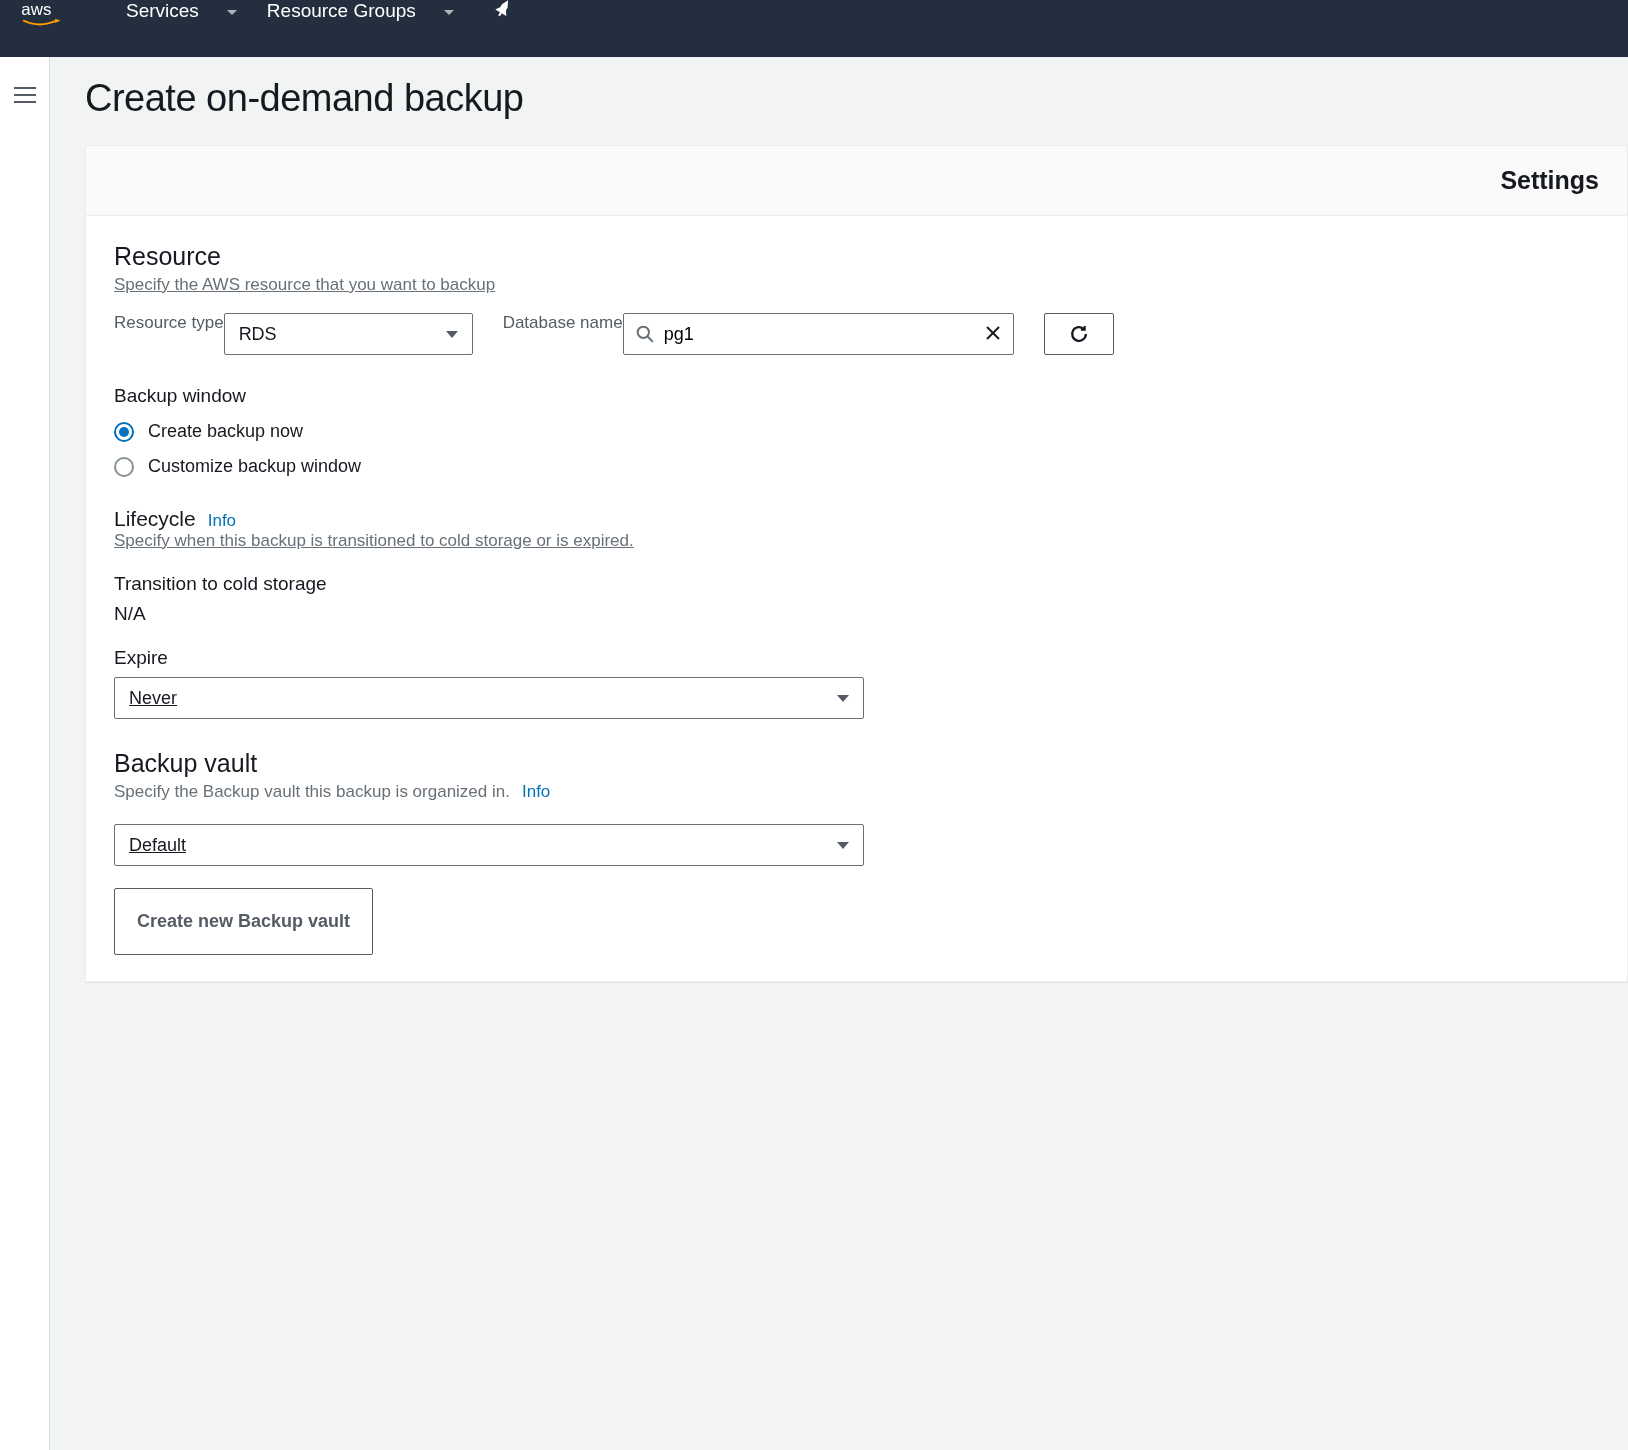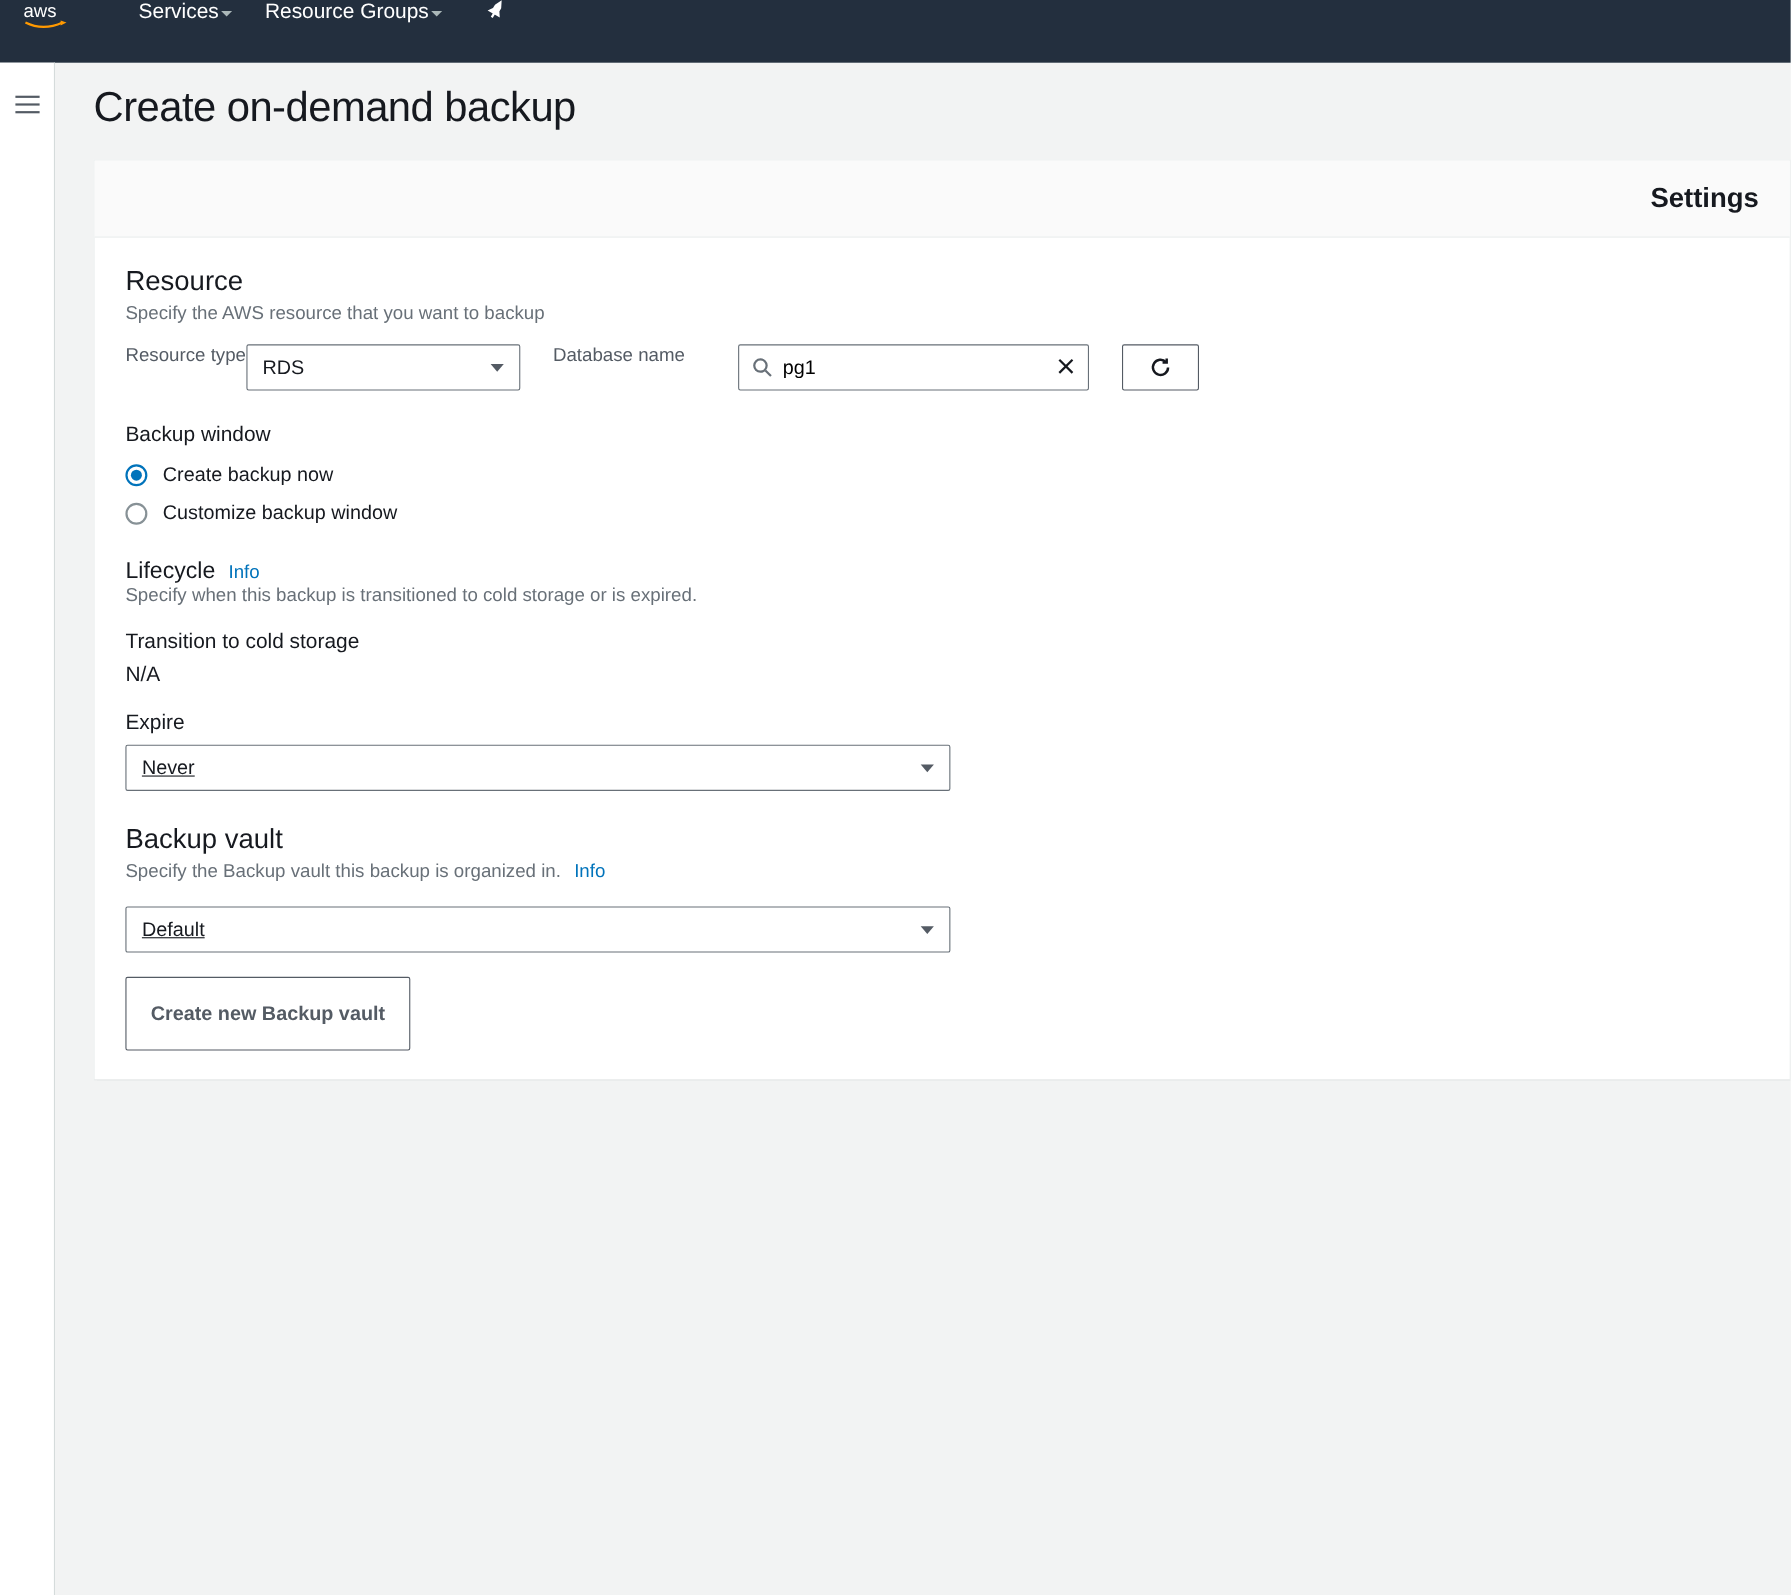--- a/index.html
+++ b/index.html
@@ -29,21 +29,21 @@
     }
     .aws-logo svg {
       height: 32px;
     }
     .nav-item {
       color: #fff;
       font-size: 19px;
       font-weight: 500;
       display: flex;
       align-items: center;
-      gap: 2px;
+      gap: 28px;
       cursor: pointer;
     }
     .nav-chevron {
       width: 0;
       height: 0;
       border-left: 5px solid transparent;
       border-right: 5px solid transparent;
       border-top: 5px solid #aab7b8;
       margin-top: 2px;
     }
@@ -106,20 +106,21 @@
     .section-title {
       font-size: 25px;
       font-weight: 400;
       color: #16191f;
       margin-bottom: 4px;
     }
     .section-sub {
       font-size: 17px;
       color: #687078;
       margin-bottom: 18px;
+      text-decoration: underline;
     }
     .field-row {
       display: flex;
       gap: 30px;
       margin-bottom: 30px;
       align-items: flex-end;
     }
     .field-group {
       display: flex;
       flex-direction: row;
@@ -155,23 +156,22 @@
       border-right: 6px solid transparent;
       border-top: 7px solid #545b64;
     }
     .search-box {
       border: 1px solid #687078;
       border-radius: 2px;
       height: 42px;
       display: flex;
       align-items: center;
       padding: 0 12px;
-      width: 319px;
+      width: 391px;
       gap: 10px;
-      margin-left: 48px;
     }
     .search-box input {
       flex: 1;
       border: none;
       outline: none;
       font-size: 18px;
       font-family: inherit;
     }
     .icon-btn {
       border: 1px solid #545b64;

